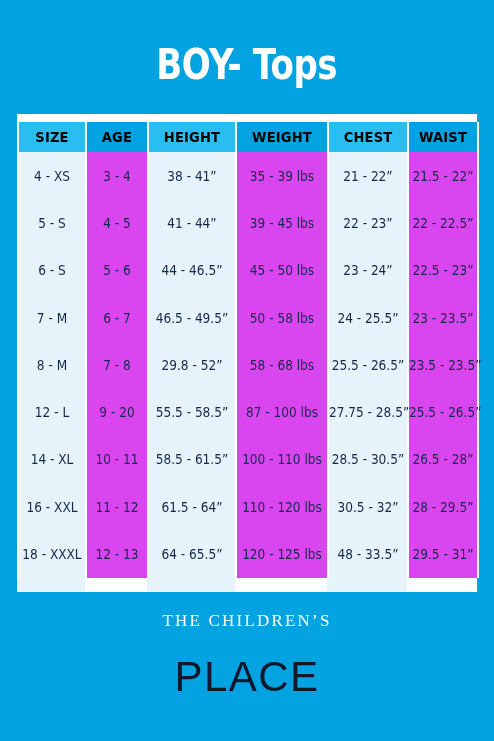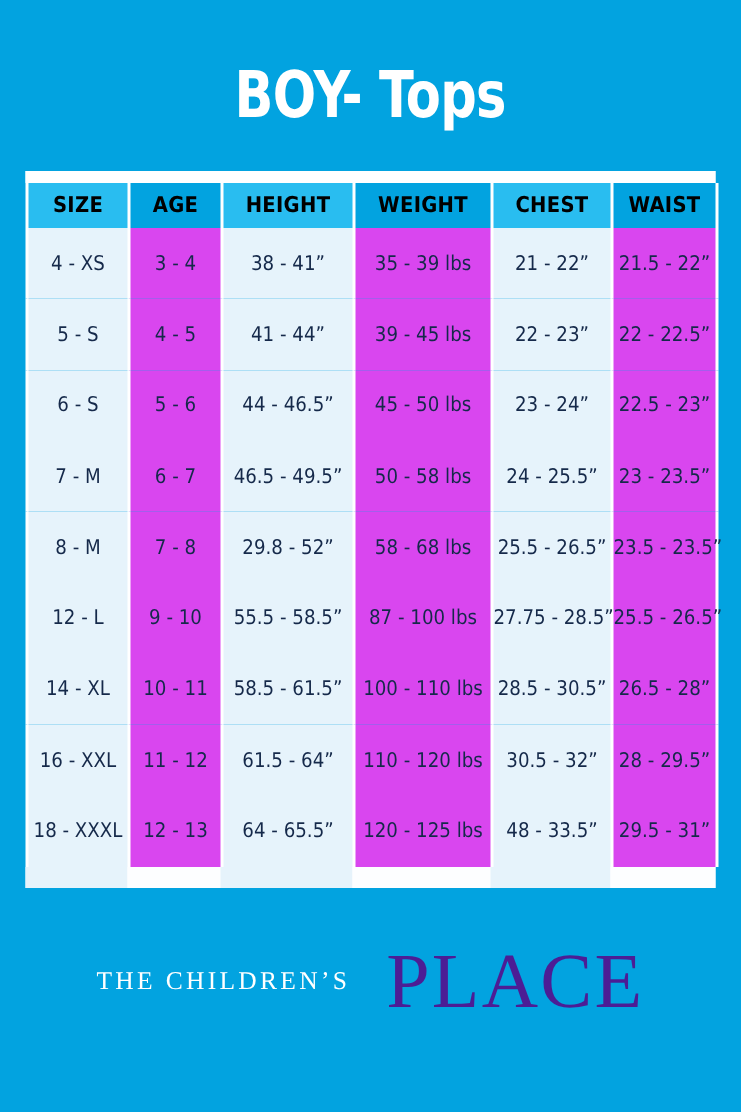--- a/index.html
+++ b/index.html
@@ -94,37 +94,37 @@
     display:flex;
     background:#ffffff;
   }
   .bottom-strip span { display:block; height:100%; }
   .bottom-strip span.tint  { background:#e6f3fb; }
   .bottom-strip span.plain { background:#fdfeff; }
 
   
   .footer {
     flex:1;
-    display:flex; 
+    display:flex; flex-direction:column;
     align-items:center; justify-content:center;
     padding-bottom:22px;
     gap:24px;
   }
   .logo-top {
     color:#ffffff;
     font-family:"Liberation Serif","DejaVu Serif", serif;
     font-size:17px;
     letter-spacing:2.2px;
     line-height:1;
     margin-bottom:3px;
   }
   .logo-main {
-    color:#4c1d95;
-    font-family:Liberation Serif, serif;
-    font-size:52px;
+    color:#0f172a;
+    font-family:Liberation Sans, sans-serif;
+    font-size:42px;
     letter-spacing:1.5px;
     line-height:1;
   }
 </style>
 </head>
 <body>
 
 <div class="poster">
 
   <div class="title-area">
@@ -199,21 +199,21 @@
           <tr>
             <td class="tint">8 - M</td>
             <td class="plain">7 - 8</td>
             <td class="tint">29.8 - 52”</td>
             <td class="plain">58 - 68 lbs</td>
             <td class="tint">25.5 - 26.5”</td>
             <td class="plain">23.5 - 23.5”</td>
           </tr>
           <tr>
             <td class="tint">12 - L</td>
-            <td class="plain">9 - 10</td>
+            <td class="plain">9 - 20</td>
             <td class="tint">55.5 - 58.5”</td>
             <td class="plain">87 - 100 lbs</td>
             <td class="tint">27.75 - 28.5”</td>
             <td class="plain">25.5 - 26.5”</td>
           </tr>
           <tr>
             <td class="tint">14 - XL</td>
             <td class="plain">10 - 11</td>
             <td class="tint">58.5 - 61.5”</td>
             <td class="plain">100 - 110 lbs</td>

